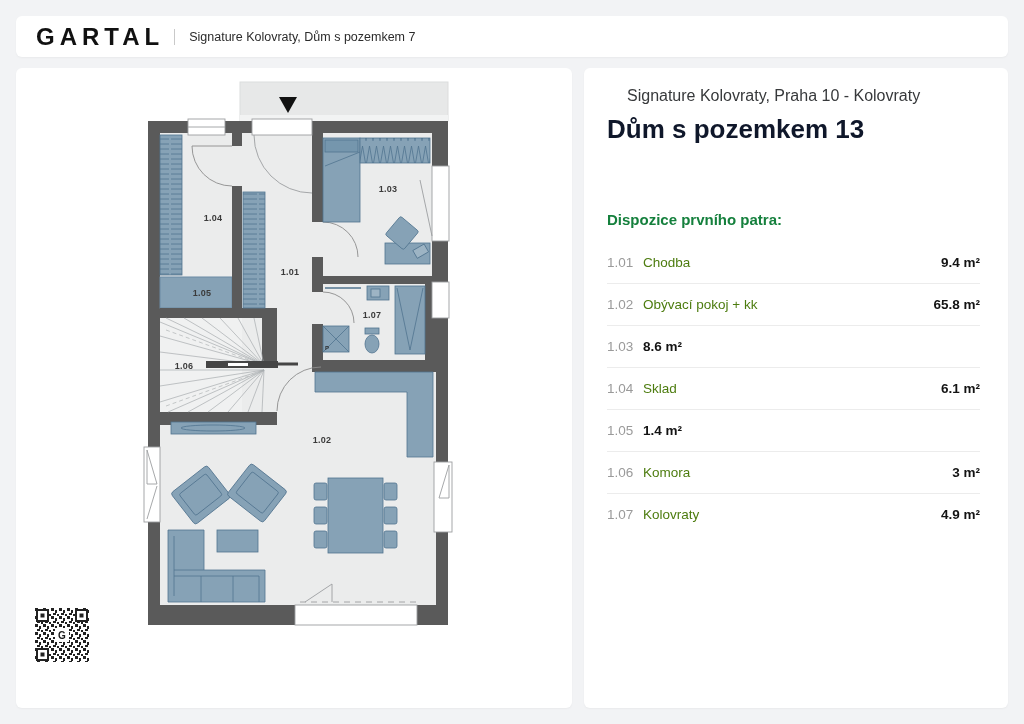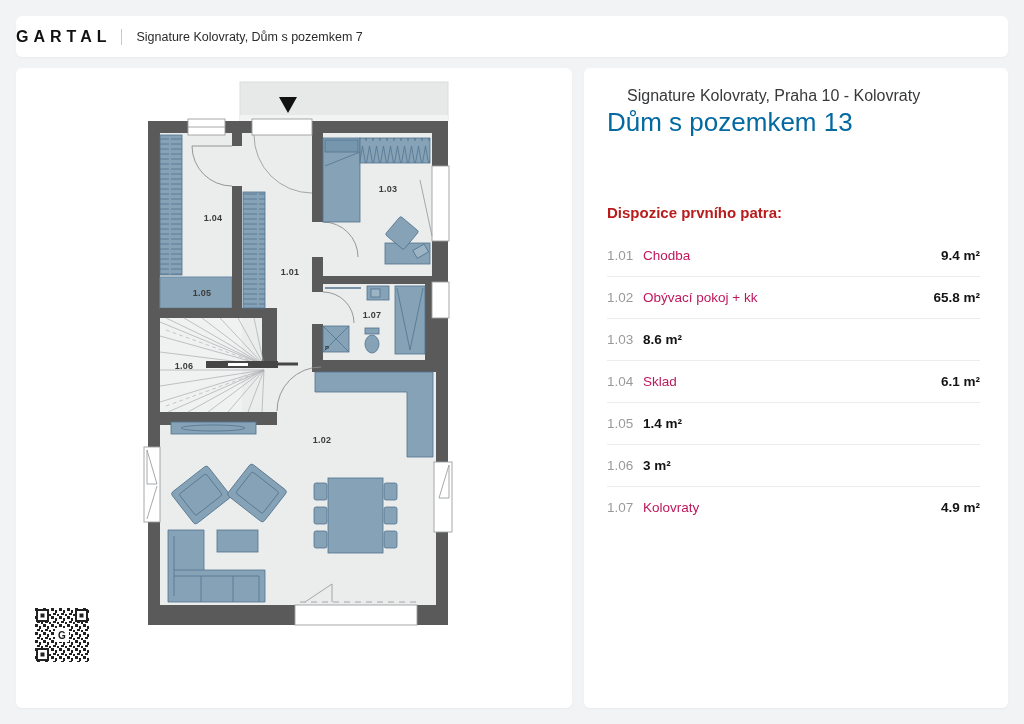--- a/index.html
+++ b/index.html
@@ -5,38 +5,38 @@
   html,body{margin:0;padding:0;}
   body{
     width:1024px;height:724px;position:relative;overflow:hidden;
     background:#f2f3f5;
     font-family:"Liberation Sans","DejaVu Sans",sans-serif;
     color:#1c1c1c;
   }
   .panel{position:absolute;background:#ffffff;border-radius:6px;box-shadow:0 1px 2px rgba(0,0,0,.04);}
   
   #header{left:16px;top:16px;width:992px;height:41px;display:flex;align-items:center;}
-  .logo{font-size:16px;font-weight:800;letter-spacing:5px;color:#111;white-space:nowrap;}
+  .logo{font-size:24px;font-weight:800;letter-spacing:5px;color:#111;margin-left:20px;white-space:nowrap;}
   .hdr-divider{width:1px;height:16px;background:#c9c9c9;margin:0 14px 0 10px;}
   .breadcrumb{font-size:12.5px;color:#2b2b2b;}
   
   #left{left:16px;top:68px;width:556px;height:640px;}
   #plan-svg{position:absolute;left:0;top:0;}
   #qr{position:absolute;left:19px;top:540px;width:54px;height:54px;}
   
   #right{left:584px;top:68px;width:424px;height:640px;padding:0;box-sizing:border-box;}
   .rp-inner{padding:18px 28px 0 23px;}
   .location{font-size:16px;color:#37393b;line-height:1.2;margin-left:20px;}
-  .big-title{font-size:26px;font-weight:400;color:#0369a1;margin-top:3px;line-height:1.15;}
-  .section-heading{font-size:15px;font-weight:700;color:#b91c1c;margin-top:66px;}
+  .big-title{font-size:26px;font-weight:700;color:#0f172a;margin-top:10px;line-height:1.15;}
+  .section-heading{font-size:15px;font-weight:700;color:#15803d;margin-top:66px;}
   .rooms{margin-top:14px;}
   .room-row{display:flex;align-items:center;height:41px;border-bottom:1px solid #ececec;font-size:13.5px;}
   .room-row:last-child{border-bottom:none;}
   .room-row .code{color:#9a9a9a;width:36px;flex:0 0 36px;}
-  .room-row .rname{color:#be185d;flex:1 1 auto;}
+  .room-row .rname{color:#4d7c0f;flex:1 1 auto;}
   .room-row .area{color:#131313;font-weight:700;text-align:center;white-space:nowrap;}
   
   text.rlabel{font-family:"Liberation Sans","DejaVu Sans",sans-serif;font-size:9px;font-weight:700;fill:#3b3b3b;letter-spacing:.2px;}
   text.tiny{font-family:"Liberation Sans","DejaVu Sans",sans-serif;font-size:6px;font-weight:700;fill:#2f2f2f;}
   text.qr-g{font-family:"Liberation Sans","DejaVu Sans",sans-serif;font-size:10px;font-weight:800;fill:#1a1a1a;}
 </style>
 </head>
 <body>
 
 <div class="panel" id="header">
@@ -270,20 +270,21 @@
         <span class="code">1.04</span>
         <span class="rname">Sklad</span>
         <span class="area">6.1 m²</span>
       </div>
       <div class="room-row">
         <span class="code">1.05</span>
         <span class="area">1.4 m²</span>
       </div>
       <div class="room-row">
         <span class="code">1.06</span>
+        <span class="rname">Komora</span>
         <span class="area">3 m²</span>
       </div>
       <div class="room-row">
         <span class="code">1.07</span>
         <span class="rname">Kolovraty</span>
         <span class="area">4.9 m²</span>
       </div>
     </div>
   </div>
 </div>

